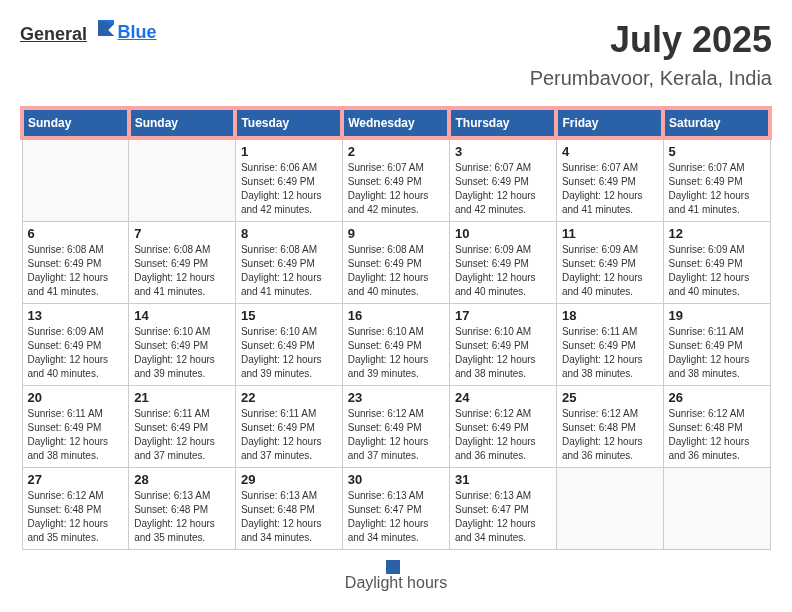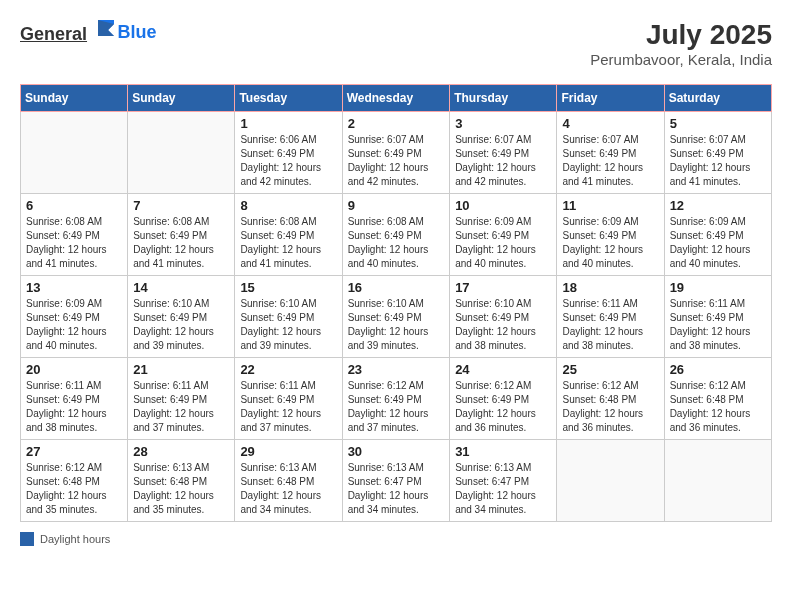--- a/index.html
+++ b/index.html
@@ -23,53 +23,55 @@
     .logo-text-general {
       font-size: 18px;
       font-weight: bold;
       color: #333;
       text-decoration: underline;
     }
     .logo-text-blue {
       font-size: 18px;
       font-weight: bold;
       color: #1a73e8;
+      text-decoration: underline;
     }
     .logo-icon {
       width: 24px;
       height: 24px;
       margin-left: 2px;
       margin-top: -4px;
     }
     .title-block {
       text-align: right;
     }
     .month-title {
-      font-size: 28px;
+      font-size: 36px;
       font-weight: bold;
       color: #333;
       line-height: 1.1;
     }
     .subtitle {
-      font-size: 15px;
+      font-size: 20px;
       color: #555;
+      margin-top: 7px;
     }
     .calendar {
       width: 100%;
       border-collapse: collapse;
       font-size: 11px;
     }
     .calendar thead tr th {
       background-color: #2962a8;
       color: #fff;
       padding: 6px 4px;
       text-align: left;
       font-size: 12px;
       font-weight: bold;
-      border: 1px solid #fca5a5;
+      border: 4px solid #fca5a5;
     }
     .calendar tbody tr td {
       vertical-align: top;
       padding: 4px 5px;
       border: 1px solid #ccc;
       width: 108px;
       min-height: 80px;
       background: #fff;
     }
     .calendar tbody tr:nth-child(odd) td {
@@ -86,22 +88,23 @@
     }
     .day-info {
       font-size: 10px;
       color: #333;
       line-height: 1.4;
     }
     .footer {
       margin-top: 10px;
       display: flex;
       align-items: center;
-      font-size: 11px;
+      font-size: 16px;
       color: #555;
+      flex-direction: column;
     }
     .legend-box {
       width: 14px;
       height: 14px;
       background: #2962a8;
       margin-right: 6px;
       display: inline-block;
     }
   </style>
 </head>

